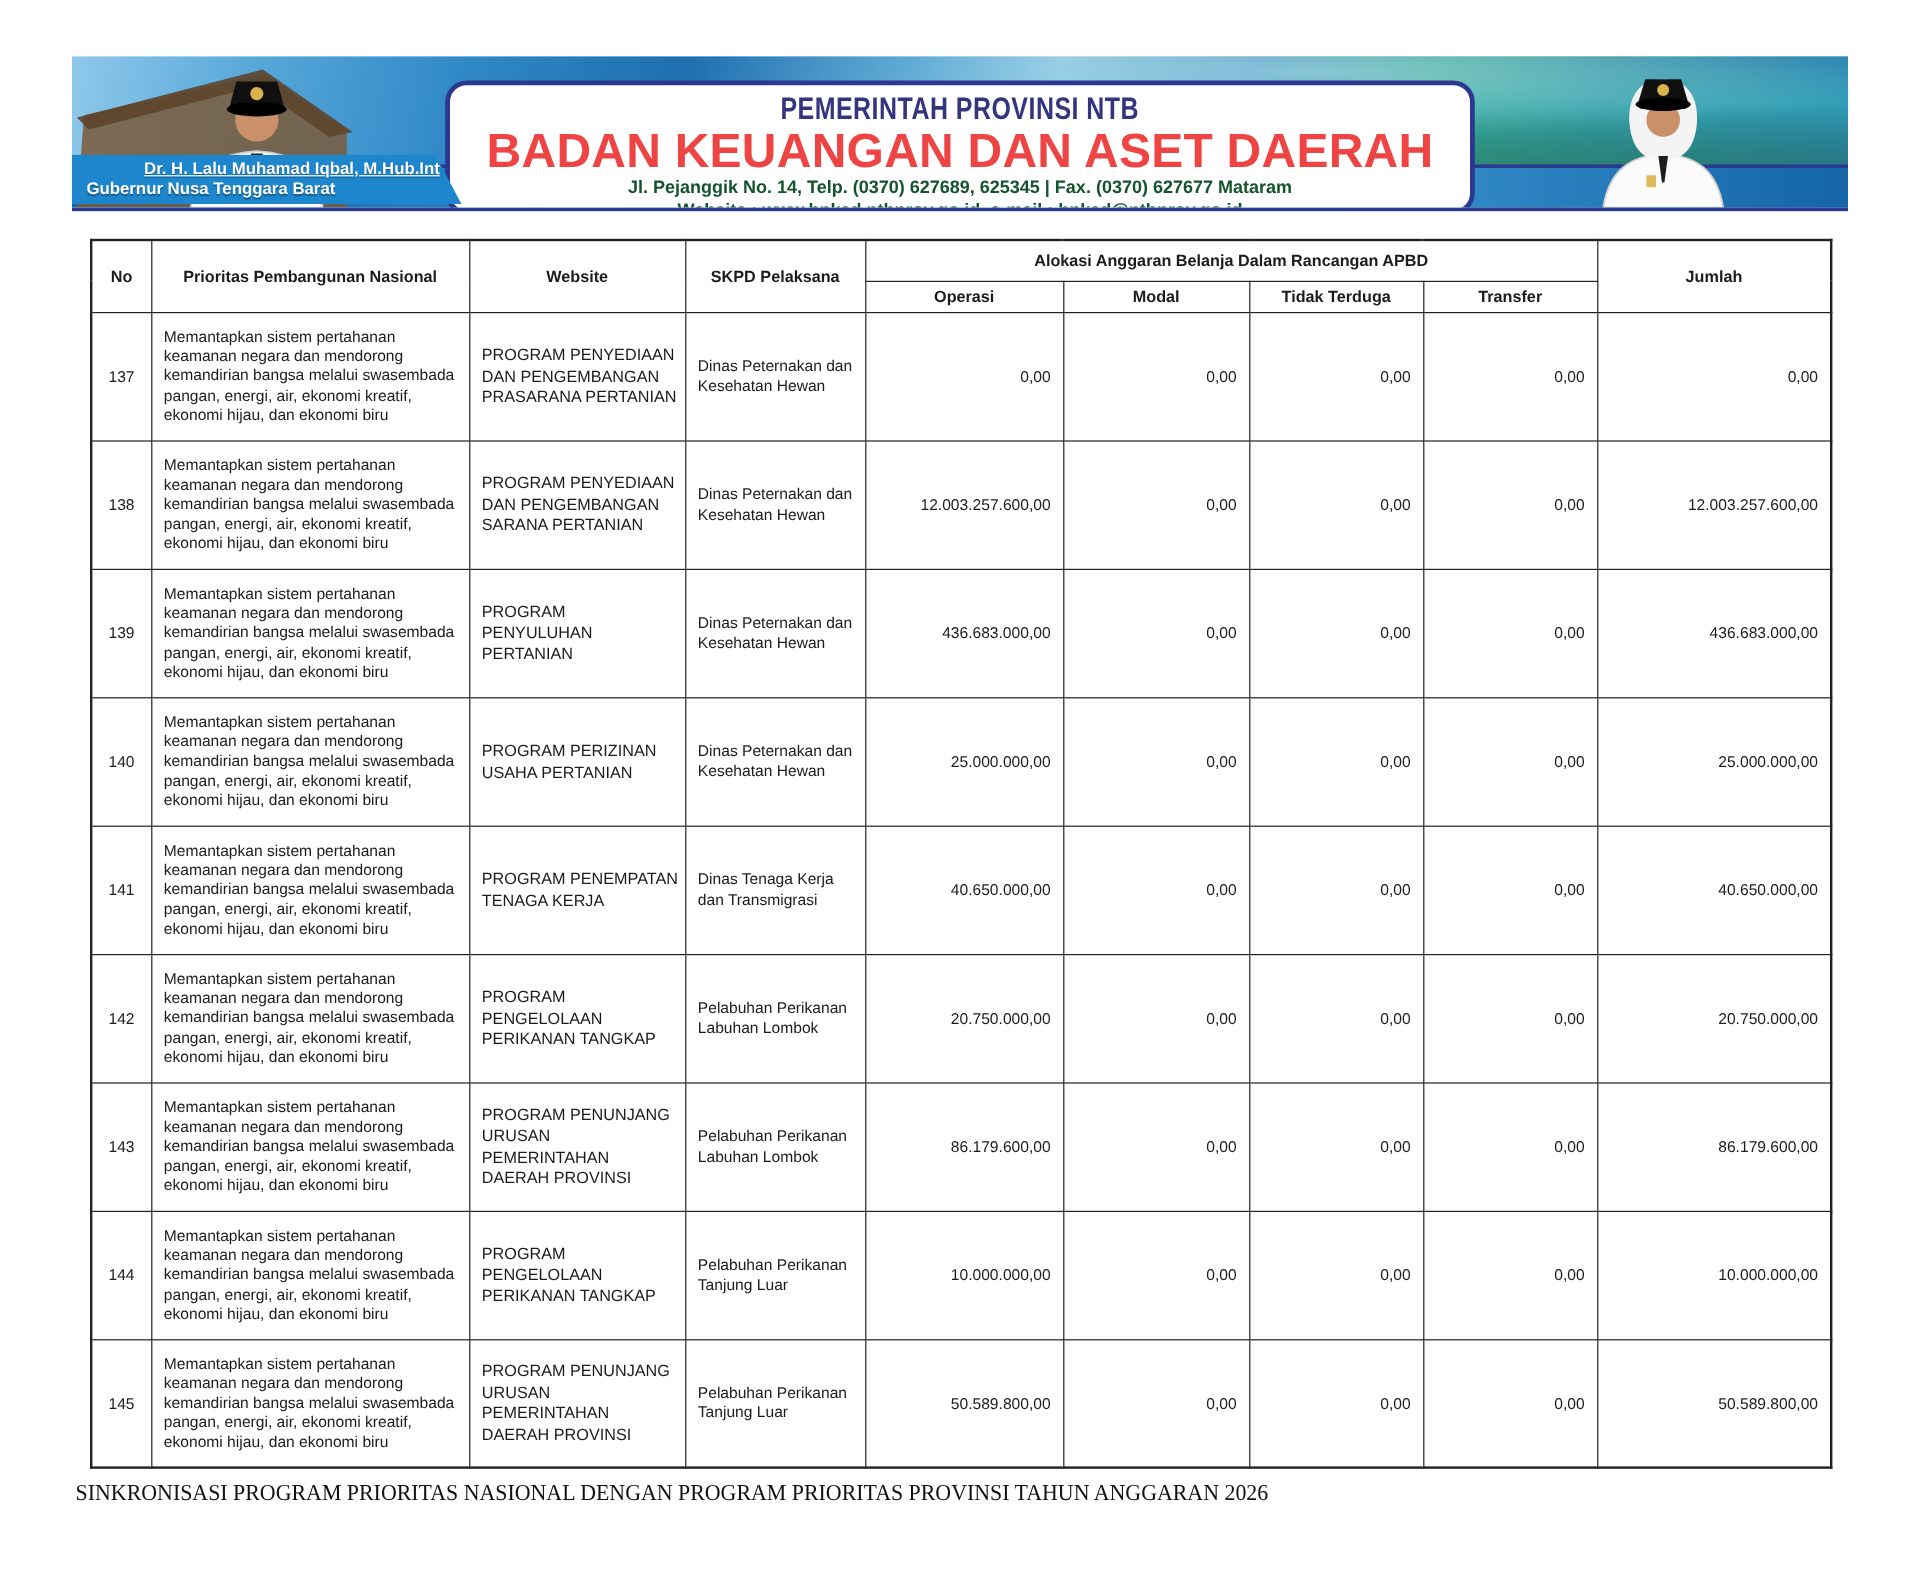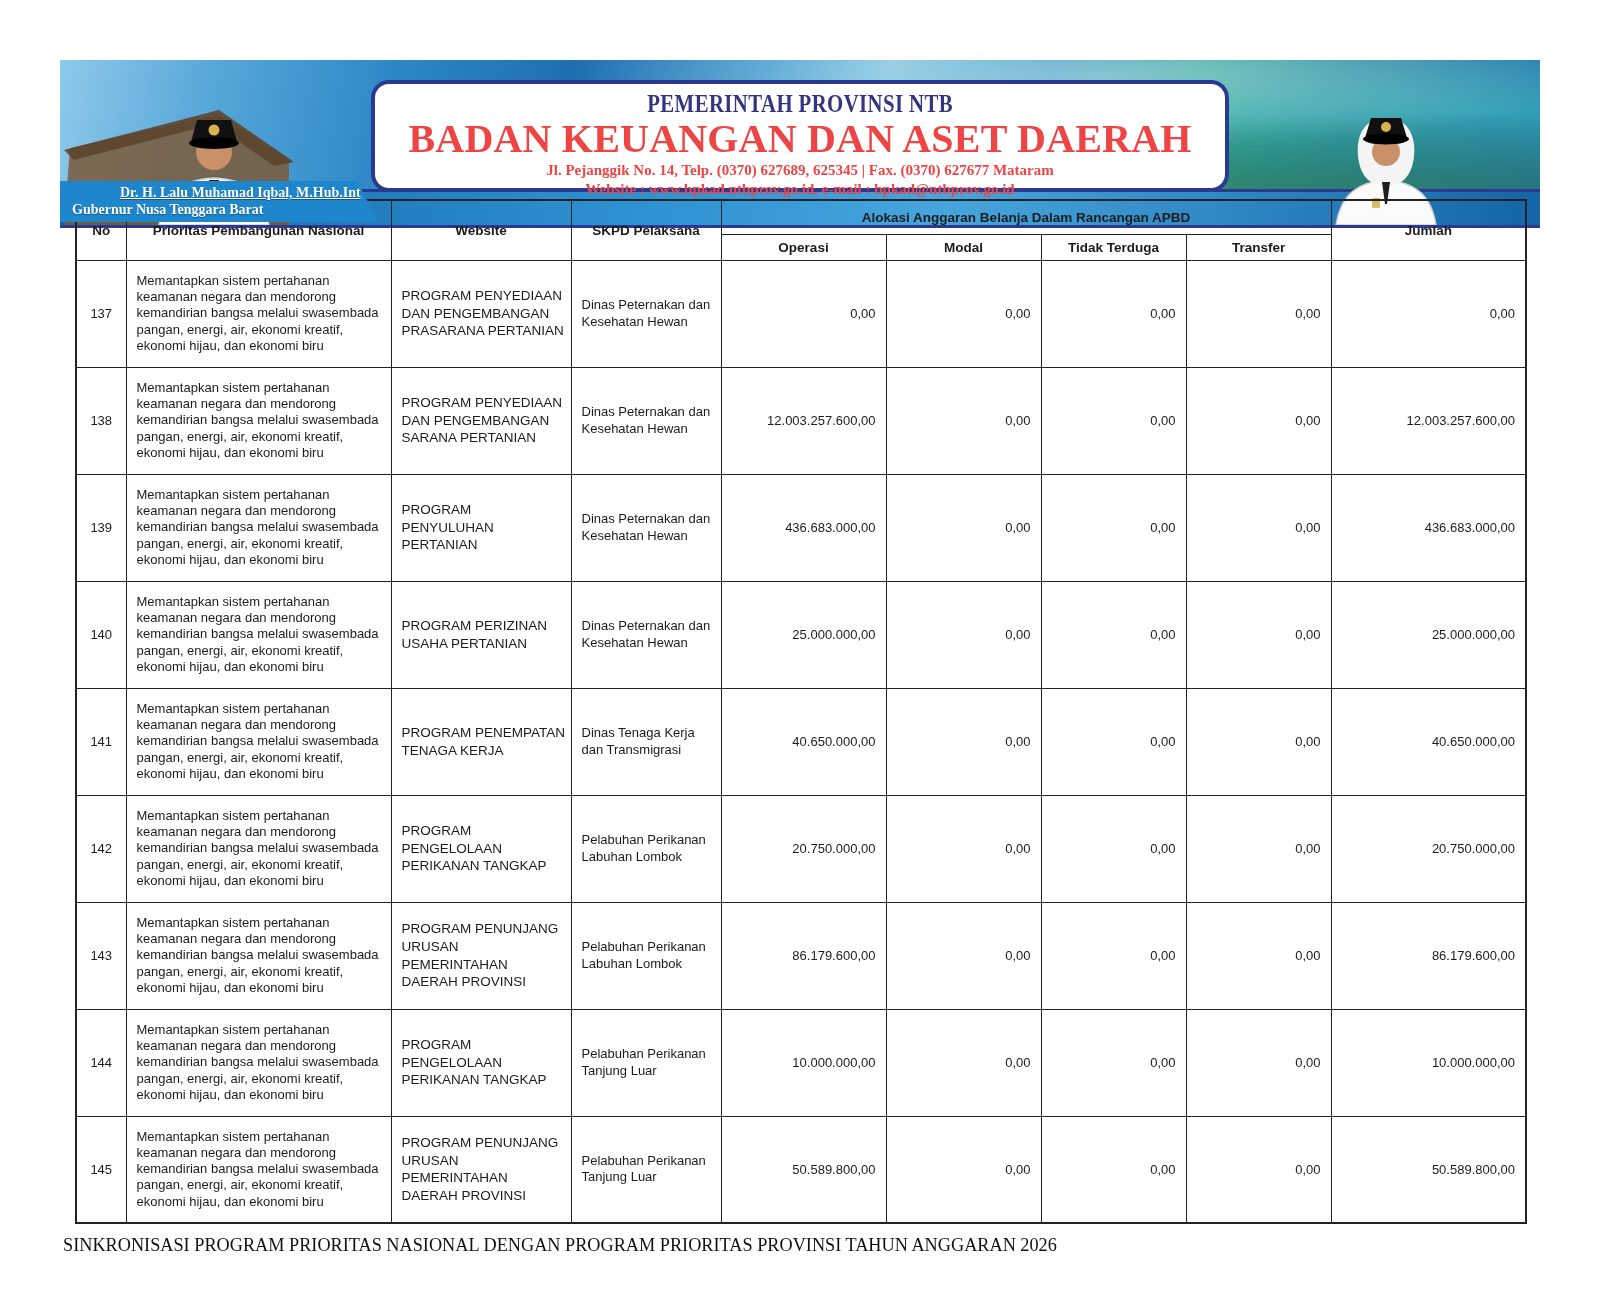--- a/index.html
+++ b/index.html
@@ -1,48 +1,47 @@
 <!DOCTYPE html>
 <html><head>
 <meta charset="utf-8">
 <style>
   * { margin:0; padding:0; box-sizing:border-box; }
   html,body { width:1600px; height:1309px; background:#ffffff; font-family:"Liberation Sans", sans-serif; }
   .page { position:relative; width:1600px; height:1309px; background:#fff; overflow:hidden; }
 
   
   .banner{
-    position:absolute; left:60px; top:60px; width:1480px; height:168px;
+    position:absolute; left:60px; top:47px; width:1480px; height:129px;
     border-bottom:3px solid #2b3990;
     background:
       radial-gradient(ellipse at 88% 80%, rgba(46,125,82,.65) 0%, rgba(46,125,82,0) 42%),
       radial-gradient(ellipse at 70% 10%, rgba(255,255,255,.40) 0%, rgba(255,255,255,0) 35%),
       radial-gradient(ellipse at 97% 30%, rgba(64,196,190,.55) 0%, rgba(64,196,190,0) 45%),
       linear-gradient(100deg,#8fc9ea 0%, #58a8d9 10%, #2f88c6 22%, #1f6fb0 34%, #4a9fd0 47%, #7fc0e0 55%, #3c93c2 66%, #2e9e93 76%, #27839f 86%, #1f6fae 100%);
     overflow:hidden;
-    font-family:Liberation Serif, serif;
   }
   .banner-strip{
     position:absolute; left:0; right:0; bottom:0; height:36px;
     background:linear-gradient(90deg,#1565a8 0%, #2f93d2 40%, #46a5dc 60%, #1565a8 100%);
     border-top:3px solid #2b3990;
   }
   .figure{ position:absolute; bottom:0; }
   .figure.left{ left:4px; }
   .figure.right{ right:4px; }
 
   .org-box{
     position:absolute; left:21%; top:20px; width:58%; height:112px;
     background:#ffffff; border:4px solid #2b3990; border-radius:18px;
     text-align:center; padding-top:6px; z-index:4;
   }
   .org-line1{ display:inline-block; transform:scaleX(.8); transform-origin:center;
     font-size:26px; font-weight:bold; letter-spacing:.5px; color:#34347f; line-height:1.05;}
   .org-line2{ font-size:40px; font-weight:bold; color:#ef4444; letter-spacing:.2px; line-height:1.1; }
-  .org-addr, .org-contact{ font-size:15px; font-weight:bold; color:#ef4444; line-height:1.25; }
+  .org-addr, .org-contact{ font-size:15px; font-weight:bold; color:#14532d; line-height:1.25; }
 
   .ribbon{
     position:absolute; bottom:3px; z-index:5; background:#1d86cc; color:#fff;
     font-weight:bold; font-size:14px; line-height:1.22; padding:3px 18px 4px 12px;
     text-shadow:0 1px 1px rgba(0,0,0,.35);
   }
   .ribbon.left{ left:0; clip-path:polygon(0 0, calc(100% - 22px) 0, 100% 100%, 0 100%); }
   .ribbon.right{ right:0; padding:3px 12px 4px 22px; clip-path:polygon(22px 0, 100% 0, 100% 100%, 0 100%); }
   .ribbon .name{ text-decoration:underline;padding-left:48px; }
 

